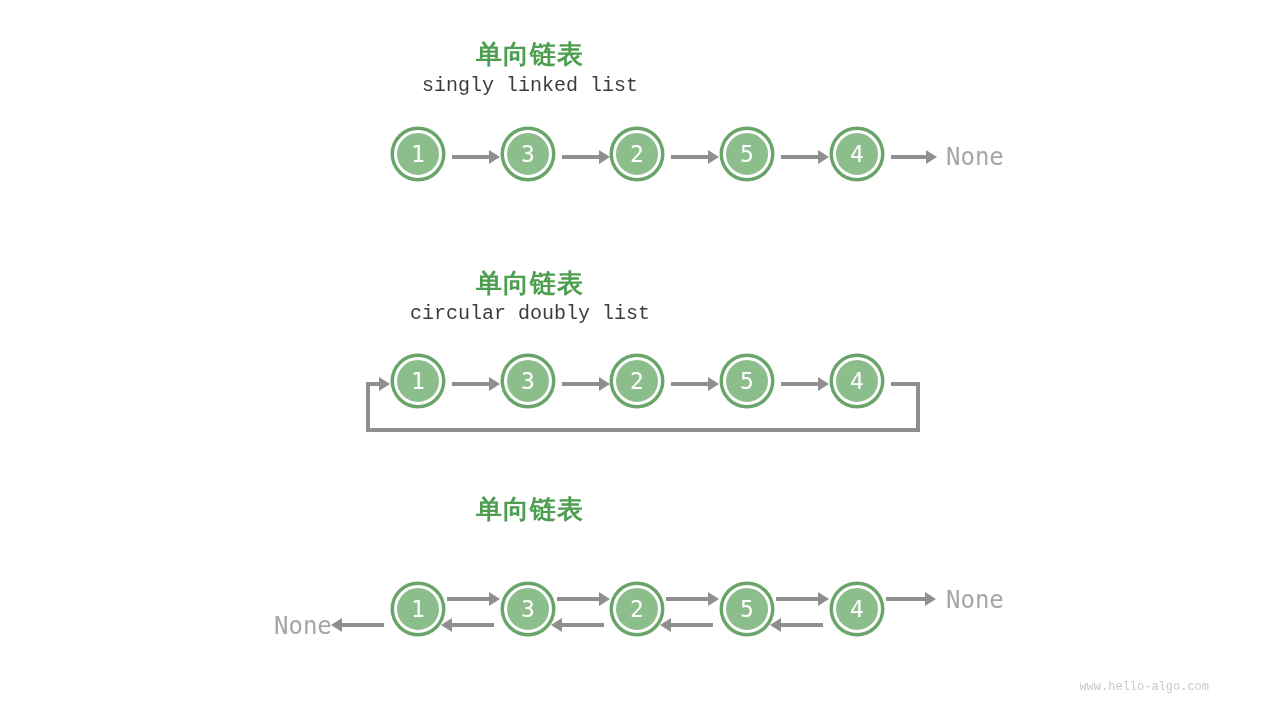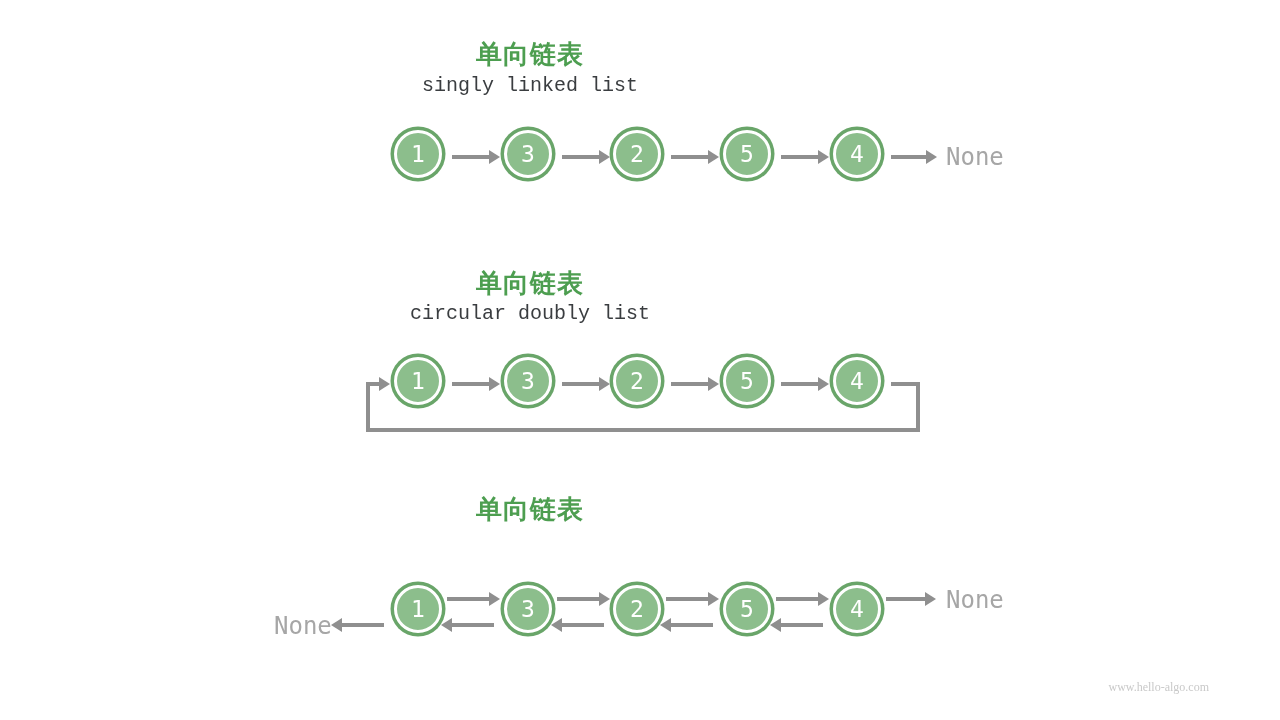--- a/index.html
+++ b/index.html
@@ -40,21 +40,21 @@
         transform:translateY(-50%);width:0;height:0;
         border-right:11px solid var(--arrow-gray);
         border-top:7px solid transparent;border-bottom:7px solid transparent;}
 
   .edge{position:absolute;background:var(--arrow-gray);}
 
   .none-label{position:absolute;font-size:24px;color:var(--none-gray);
               font-family:"DejaVu Sans Mono",monospace;line-height:28px;}
 
   .watermark{position:absolute;right:71px;top:680px;font-size:12px;
-             color:var(--watermark-gray);font-family:Liberation Serif, serif;}
+             color:var(--watermark-gray);font-family:Liberation Mono, monospace;}
 </style>
 </head>
 <body>
 
 <div id="canvas">
 
   <div class="sec-title" style="top:37px">单向链表</div>
   <div class="sec-subtitle" style="top:74px">singly linked list</div>
 
   <div class="node" style="left:394px;top:130px">1</div>

